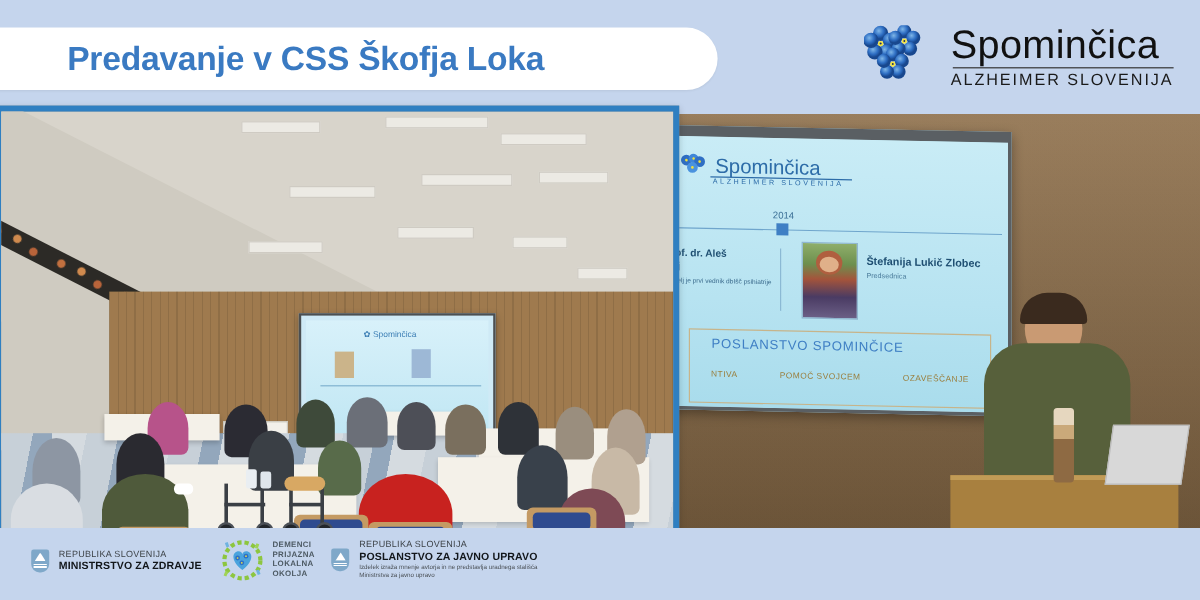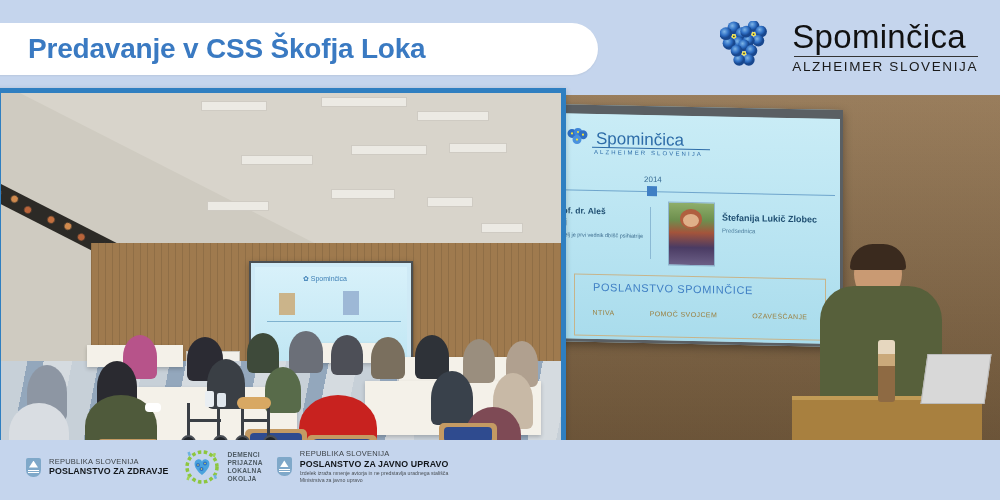--- a/index.html
+++ b/index.html
@@ -11,21 +11,21 @@
   }
   .stage{position:absolute;inset:0;width:1000px;height:500px;background:#c5d5ed;}
 
   
   .title-pill{
     position:absolute;left:-30px;top:23px;width:628px;height:52px;
     background:#ffffff;border-radius:0 26px 26px 0;
     display:flex;align-items:center;box-shadow:0 1px 2px rgba(0,0,0,.06);
   }
   .title-text{
-    margin-left:58px;color:#3a7ac2;font-size:28px;font-weight:bold;
+    margin-left:86px;color:#3a7ac2;font-size:28px;font-weight:bold;
     letter-spacing:-0.2px;white-space:nowrap;
   }
 
   
   .brand{position:absolute;right:22px;top:18px;height:58px;display:flex;align-items:center;gap:8px;}
   .brand-flowers{width:64px;height:52px;position:relative;flex:none;}
   .brand-txt{display:flex;flex-direction:column;justify-content:center;}
   .brand-name{font-size:33px;line-height:33px;color:#111;font-weight:normal;letter-spacing:.3px;}
   .brand-rule{height:1px;background:#333;margin:3px 0 2px 2px;}
   .brand-sub{font-size:13.5px;letter-spacing:1.6px;color:#1a1a1a;text-align:right;}
@@ -380,21 +380,21 @@
     </span>
   </div>
 
   <div class="footer">
     <div class="logos">
 
       <div class="gov">
         <span class="crest"></span>
         <span class="gov-txt">
           <span class="gov-l1" style="display:block">REPUBLIKA SLOVENIJA</span>
-          <span class="gov-l2" style="display:block">POSLANSTVO ZA ZDRAVJE</span>
+          <span class="gov-l2" style="display:block">MINISTRSTVO ZA ZDRAVJE</span>
         </span>
       </div>
 
       <div class="dem">
         <span class="dem-mark">
           <svg viewBox="0 0 80 76" width="40" height="38">
             <g>
               <circle cx="40" cy="38" r="30" fill="none" stroke="#8dc63f" stroke-width="7" stroke-dasharray="7 5"></circle>
               <path d="M40 54 C22 40 22 26 31 23 C36 21.5 40 25 40 28 C40 25 44 21.5 49 23 C58 26 58 40 40 54 Z" fill="#4aa3dd"></path>
               <circle cx="32" cy="34" r="4" fill="#2f6fc4"></circle>

